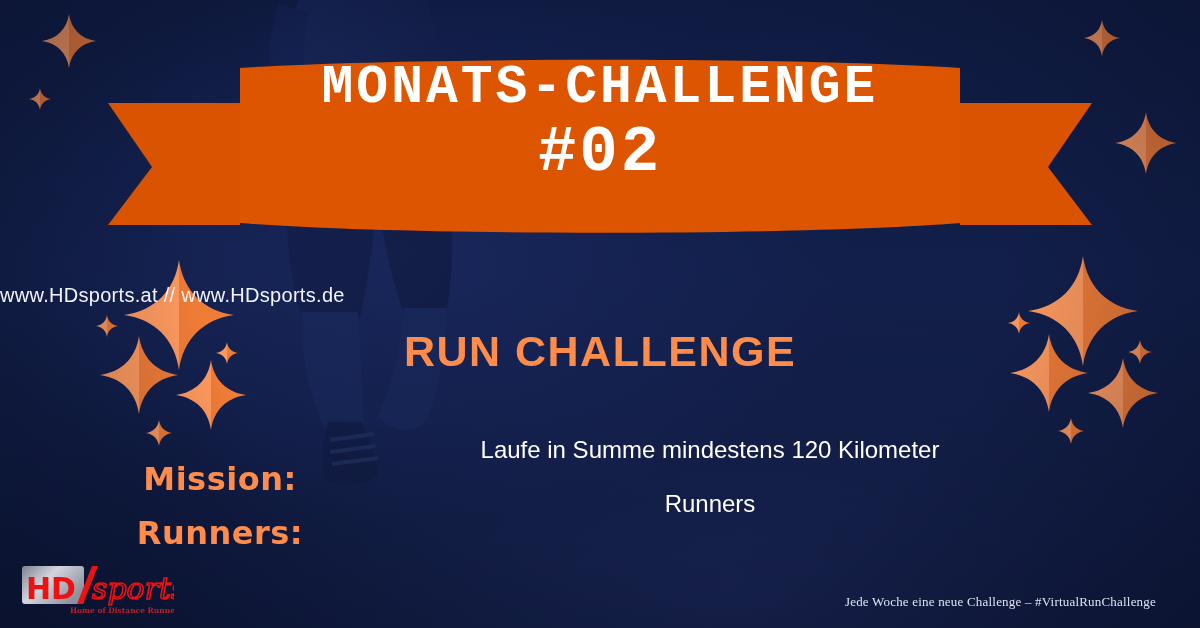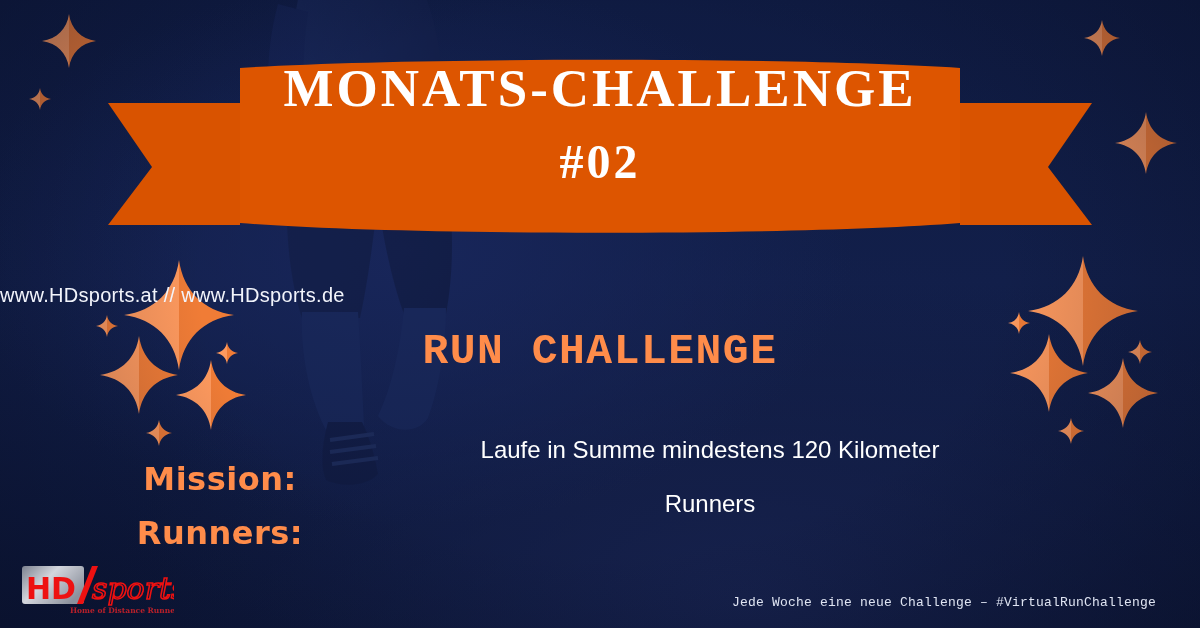--- a/index.html
+++ b/index.html
@@ -63,58 +63,58 @@
   }
   .ribbon svg { display: block; width: 100%; height: 100%; }
 
   .ribbon-text {
     position: absolute;
     left: 240px;
     top: 62px;
     width: 720px;
     text-align: center;
     color: #ffffff;
-    font-family: Liberation Serif, serif;
+    font-family: Liberation Mono, monospace;
     font-weight: bold;
     line-height: 1.0;
     letter-spacing: 2px;
     pointer-events: none;
   }
   .ribbon-line1 {
     display: block;
     font-size: 53px;
     letter-spacing: 3px;
     white-space: nowrap;
   }
   .ribbon-line2 {
     display: block;
-    font-size: 48px;
+    font-size: 64px;
     letter-spacing: 3px;
-    margin-top: 23px;
+    margin-top: 6px;
   }
 
   
   .site-line {
     position: absolute;
     left: 0; right: 0;
     top: 284px;
     text-align: left;
     color: #f2f4fb;
     font-size: 20px;
     letter-spacing: 0.3px;
     font-family: "Liberation Sans", sans-serif;
   }
 
   .run-challenge {
     position: absolute;
     left: 0; right: 0;
     top: 327px;
     text-align: center;
     color: #ff8c4a;
-    font-family: Liberation Mono, monospace;
+    font-family: Liberation Sans, sans-serif;
     font-weight: bold;
     font-size: 43px;
     letter-spacing: 1.5px;
   }
 
   
   .rows {
     position: absolute;
     left: 0;
     top: 432px;
@@ -158,21 +158,21 @@
   .logo svg { display: block; width: 100%; height: 100%; }
 
   
   .footer {
     position: absolute;
     right: 44px;
     bottom: 18px;
     color: #dfe4f2;
     font-size: 13px;
     letter-spacing: 0.2px;
-    font-family: Liberation Mono, monospace;
+    font-family: Liberation Serif, serif;
   }
 </style>
 </head>
 <body>
 
 <div id="poster">
 
   <div class="bg-base"></div>
 
   <div class="runner">

